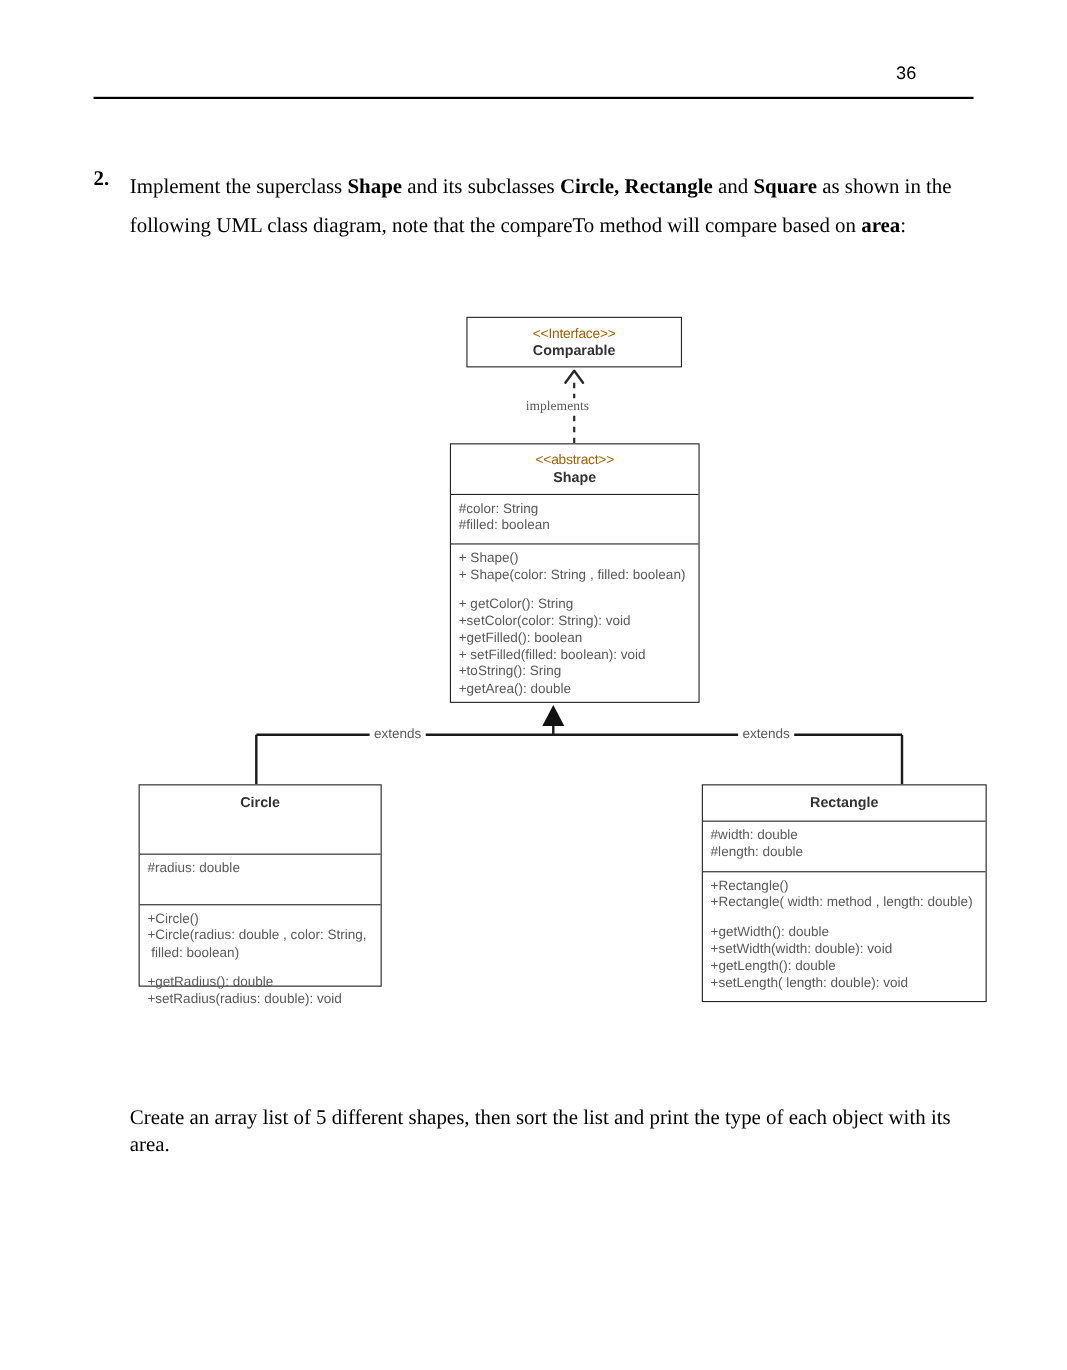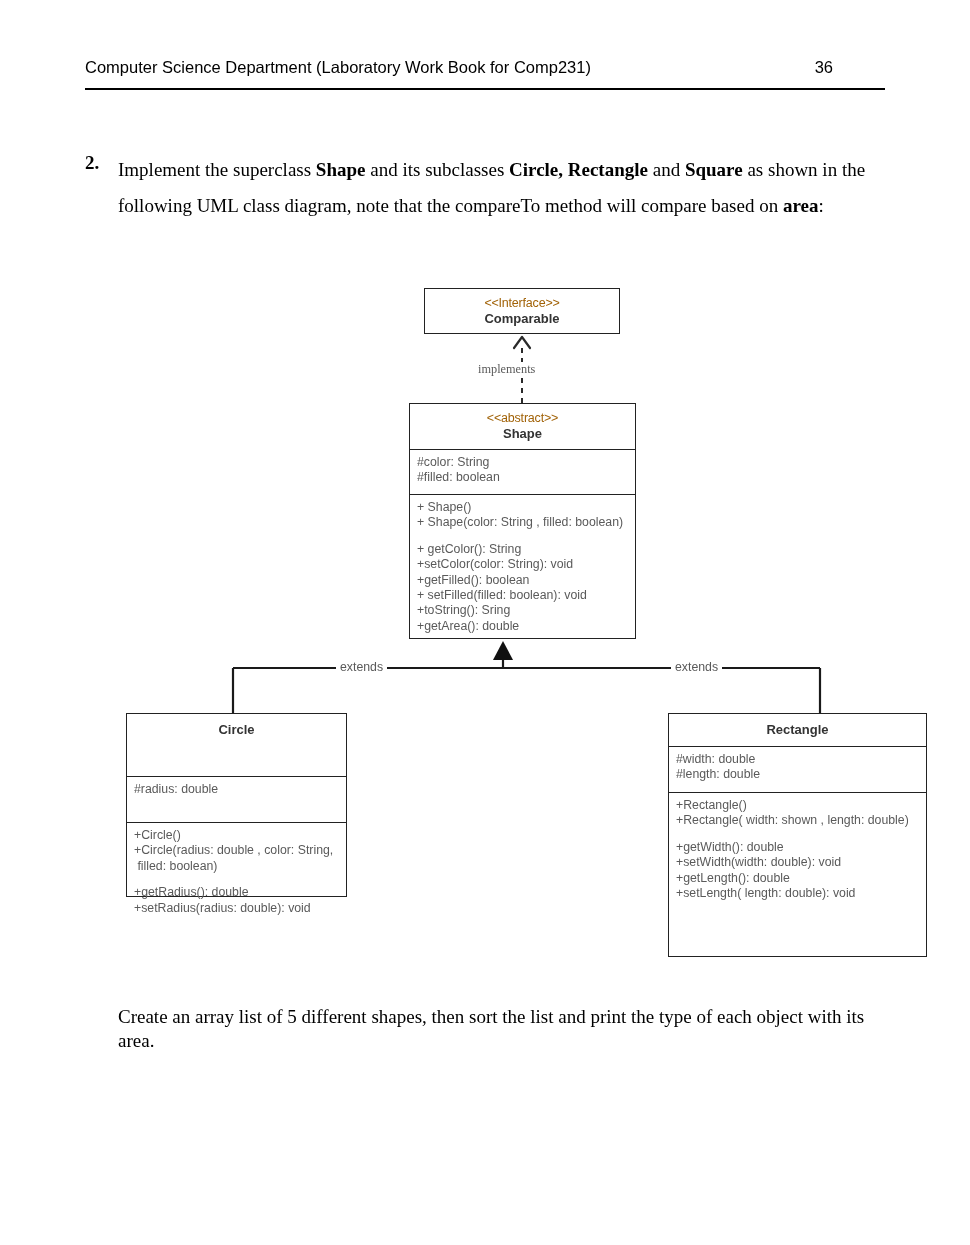--- a/index.html
+++ b/index.html
@@ -147,42 +147,41 @@
     height: 11px;
     line-height: 11px;
   }
 
   
   #box-comparable { left: 424px; top: 288px; width: 196px; height: 46px; }
   #box-shape      { left: 409px; top: 403px; width: 227px; height: 236px; }
   #box-shape .attrs { height: 45px; }
   #box-circle     { left: 126px; top: 713px; width: 221px; height: 184px; }
   #box-circle .attrs { height: 46px; margin-top: 30px; }
-  #box-rectangle  { left: 668px; top: 713px; width: 259px; height: 244px; }
+  #box-rectangle  { left: 638px; top: 713px; width: 259px; height: 198px; }
   #box-rectangle .attrs { height: 46px; }
 
   
   .edge-label {
     position: absolute;
     font-family: "Liberation Sans", sans-serif;
     font-size: 12.3px;
     color: #5a5a5a;
     background: #ffffff;
     padding: 0 4px;
     white-space: nowrap;
   }
   #label-implements { left: 474px; top: 362px; font-family: Liberation Serif, serif; }
   #label-extends-left { left: 336px; top: 660px; }
   #label-extends-right { left: 671px; top: 660px; }
 </style>
 </head>
 <body>
 
 <div class="page-header">
-  <div class="hdr-title">Computer Science Department (Laboratory Work Book for Comp231)</div>
   <div class="hdr-pageno">36</div>
   <div class="hdr-rule"></div>
 </div>
 
 <div class="question">
   <div class="q-number">2.</div>
   <div class="q-body"><span>Implement the superclass </span><b>Shape</b><span> and its subclasses </span><b>Circle, Rectangle</b><span> and </span><b>Square</b><span> as shown in the following UML class diagram, note that the compareTo method will compare based on </span><b>area</b><span>:</span></div>
 </div>
 
 <div class="uml">
@@ -255,21 +254,21 @@
 <div class="umlbox" id="box-rectangle">
   <div class="compartment title">
     <span class="cname-solo">Rectangle</span>
   </div>
   <div class="compartment attrs">
     <div class="member">#width: double</div>
     <div class="member">#length: double</div>
   </div>
   <div class="compartment methods">
     <div class="member">+Rectangle()</div>
-    <div class="member">+Rectangle( width: shown , length: double)</div>
+    <div class="member">+Rectangle( width: method , length: double)</div>
     <div class="member spacer"></div>
     <div class="member">+getWidth(): double</div>
     <div class="member">+setWidth(width: double): void</div>
     <div class="member">+getLength(): double</div>
     <div class="member">+setLength( length: double): void</div>
   </div>
 </div>
 
 <div class="edge-label" id="label-implements">implements</div>
 <div class="edge-label" id="label-extends-left">extends</div>

